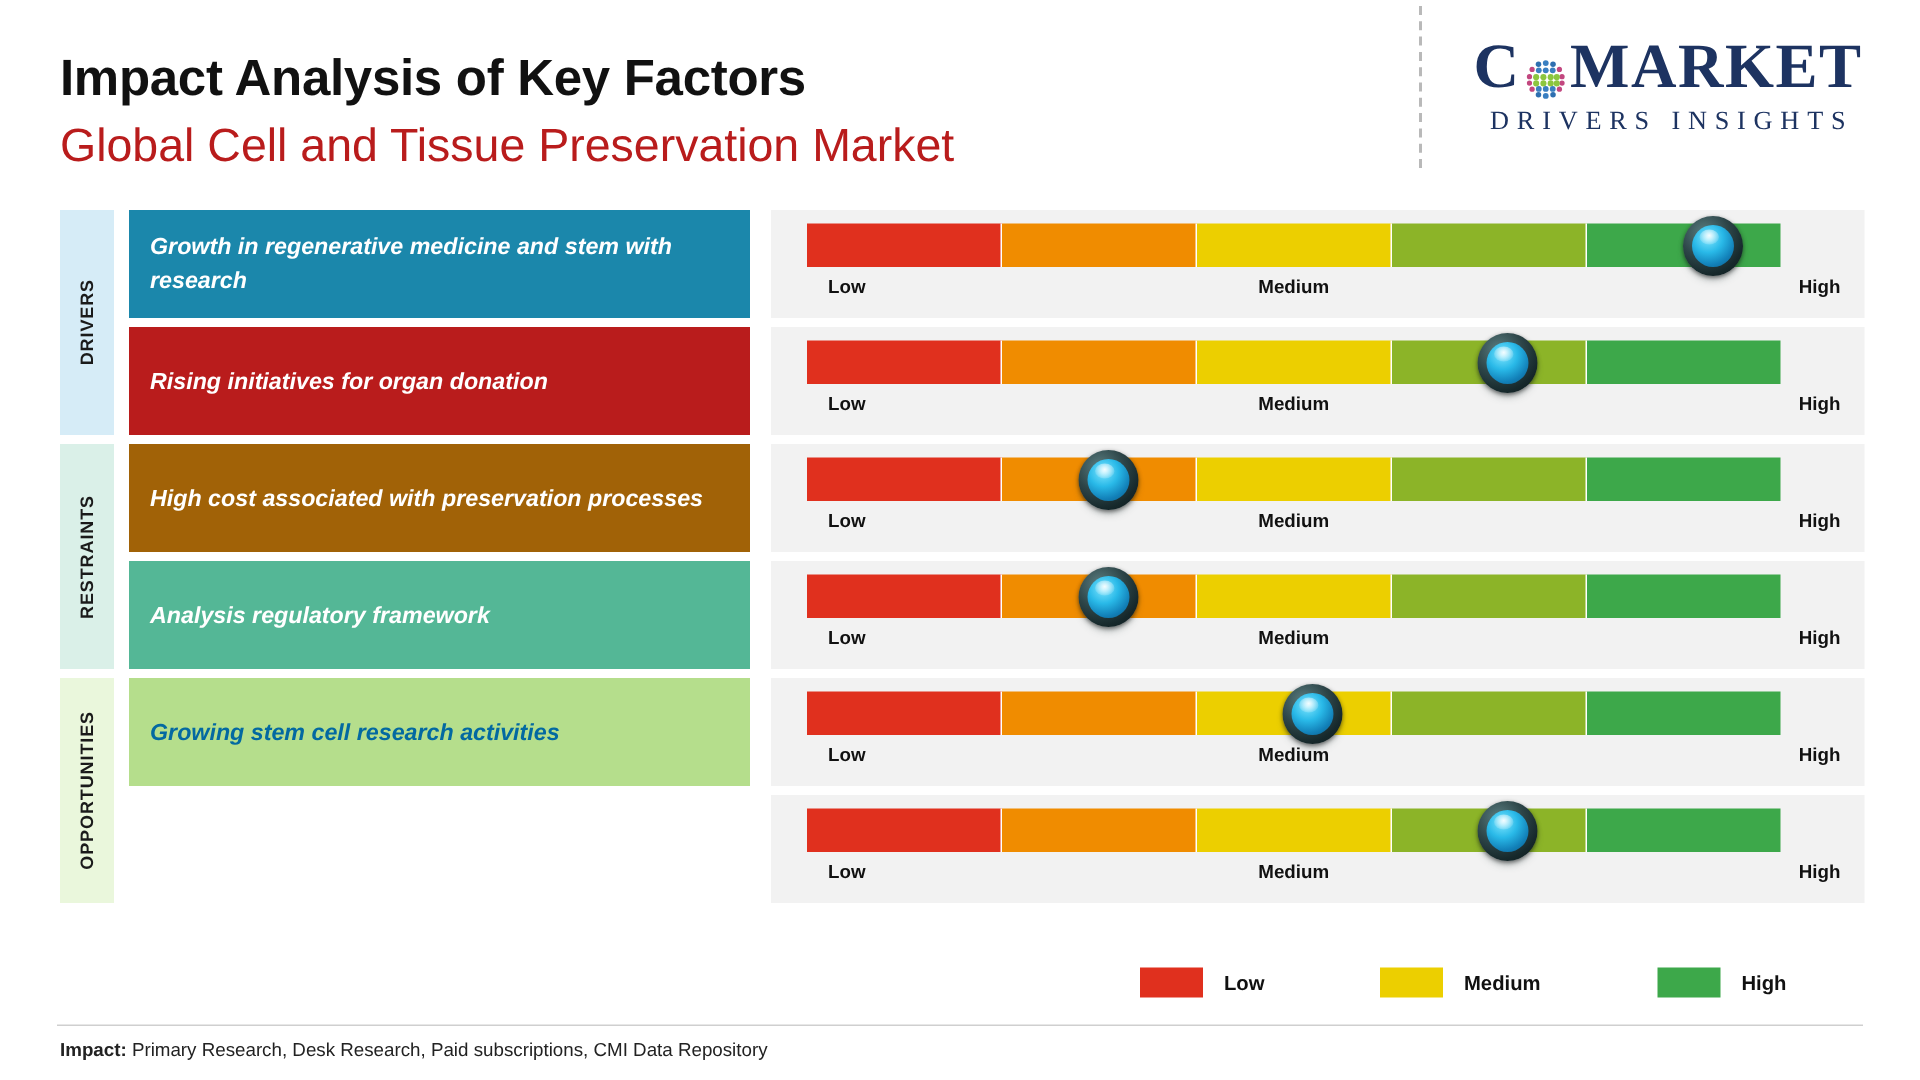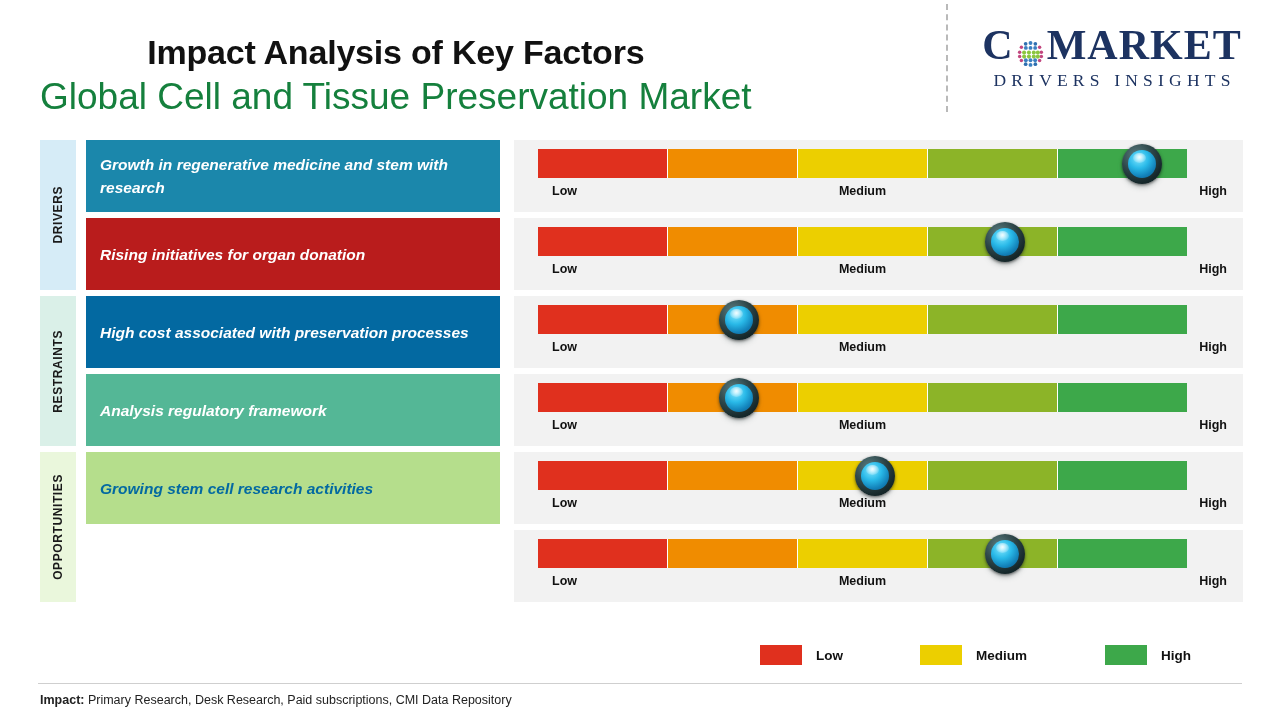--- a/index.html
+++ b/index.html
@@ -9,24 +9,24 @@
     background: #ffffff;
     position: relative;
     overflow: hidden;
   }
 
   
   #header { position: absolute; left: 0; top: 0; width: 1280px; height: 132px; }
   #title-block { position: absolute; left: 40px; top: 30px; }
   #main-title {
     font-size: 34px; font-weight: bold; color: #111111;
-    letter-spacing: -0.2px; line-height: 44px; white-space: nowrap; text-align: center;
+    letter-spacing: -0.2px; line-height: 44px; white-space: nowrap;
   }
   #sub-title {
-    font-size: 37px; font-weight: normal; color: #15803d;
+    font-size: 31px; font-weight: normal; color: #b91c1c;
     line-height: 42px; white-space: nowrap; margin-top: 2px;
   }
 
   #logo-divider {
     position: absolute; left: 946px; top: 4px; width: 0; height: 108px;
     border-left: 2px dashed #b9b9b9;
   }
   #logo-block { position: absolute; left: 962px; top: 22px; width: 300px; text-align: center; }
   #logo-word {
     font-family: "Liberation Serif", serif;
@@ -217,21 +217,21 @@
             <span class="sc-high">High</span>
           </div>
         </div>
       </div>
     </div>
     <div class="cat-group">
       <div class="cat-label" style="height: 150px; background: rgb(218, 240, 232);">
         <span>RESTRAINTS</span>
       </div>
       <div class="row">
-        <div class="factor-box" style="background: #0369a1; color: rgb(255, 255, 255);">
+        <div class="factor-box" style="background: #a16207; color: rgb(255, 255, 255);">
           <div>High cost associated with preservation processes</div>
         </div>
         <div class="gauge-panel">
           <div class="bar">
             <div class="seg" style="background: rgb(224, 48, 30);"></div>
             <div class="seg" style="background: rgb(240, 140, 0);"></div>
             <div class="seg" style="background: rgb(236, 207, 0);"></div>
             <div class="seg" style="background: rgb(140, 180, 40);"></div>
             <div class="seg" style="background: rgb(61, 168, 74);"></div>
           </div>

